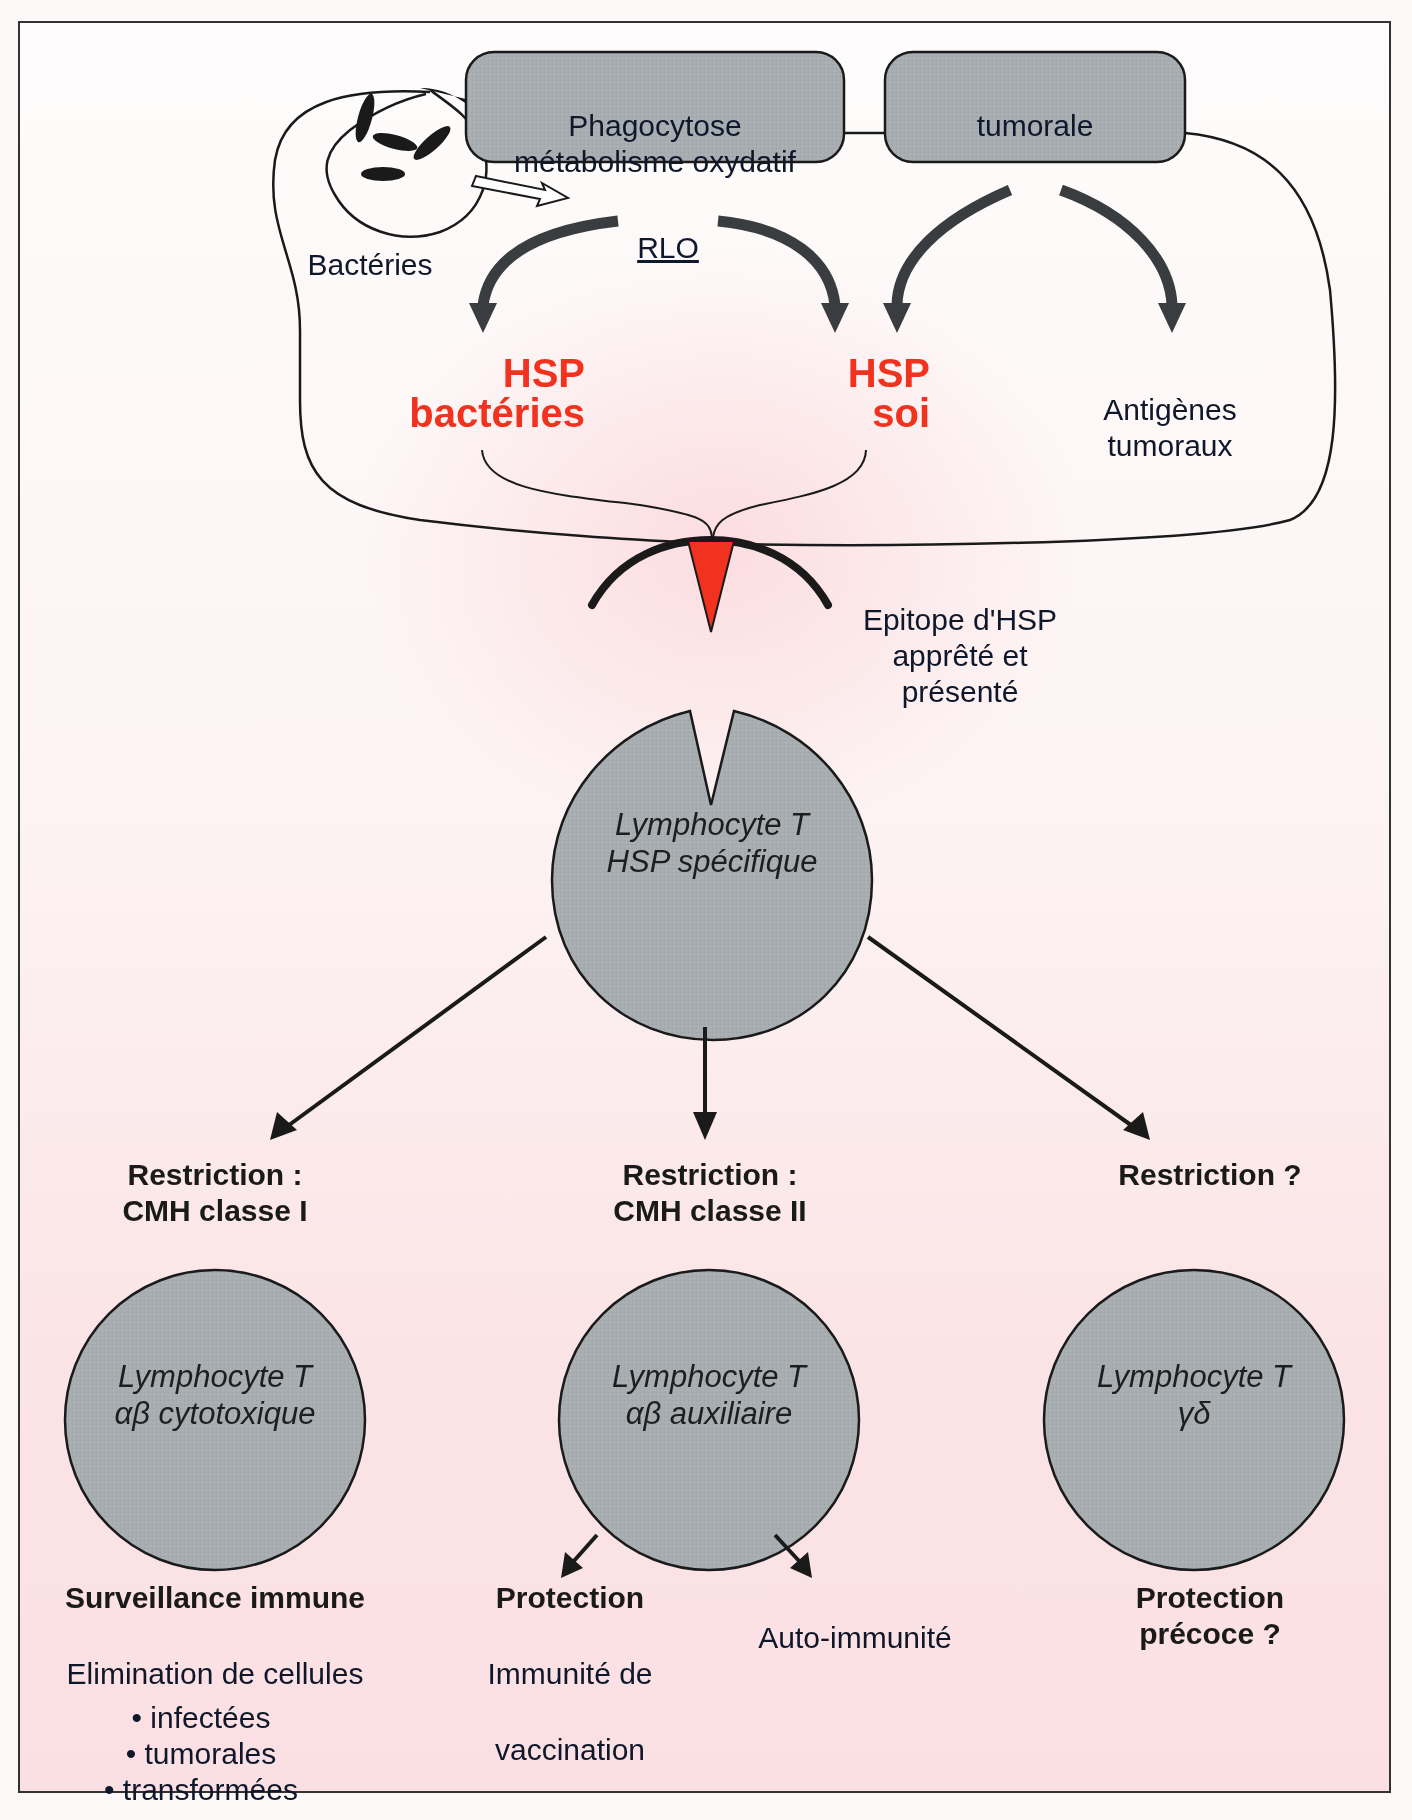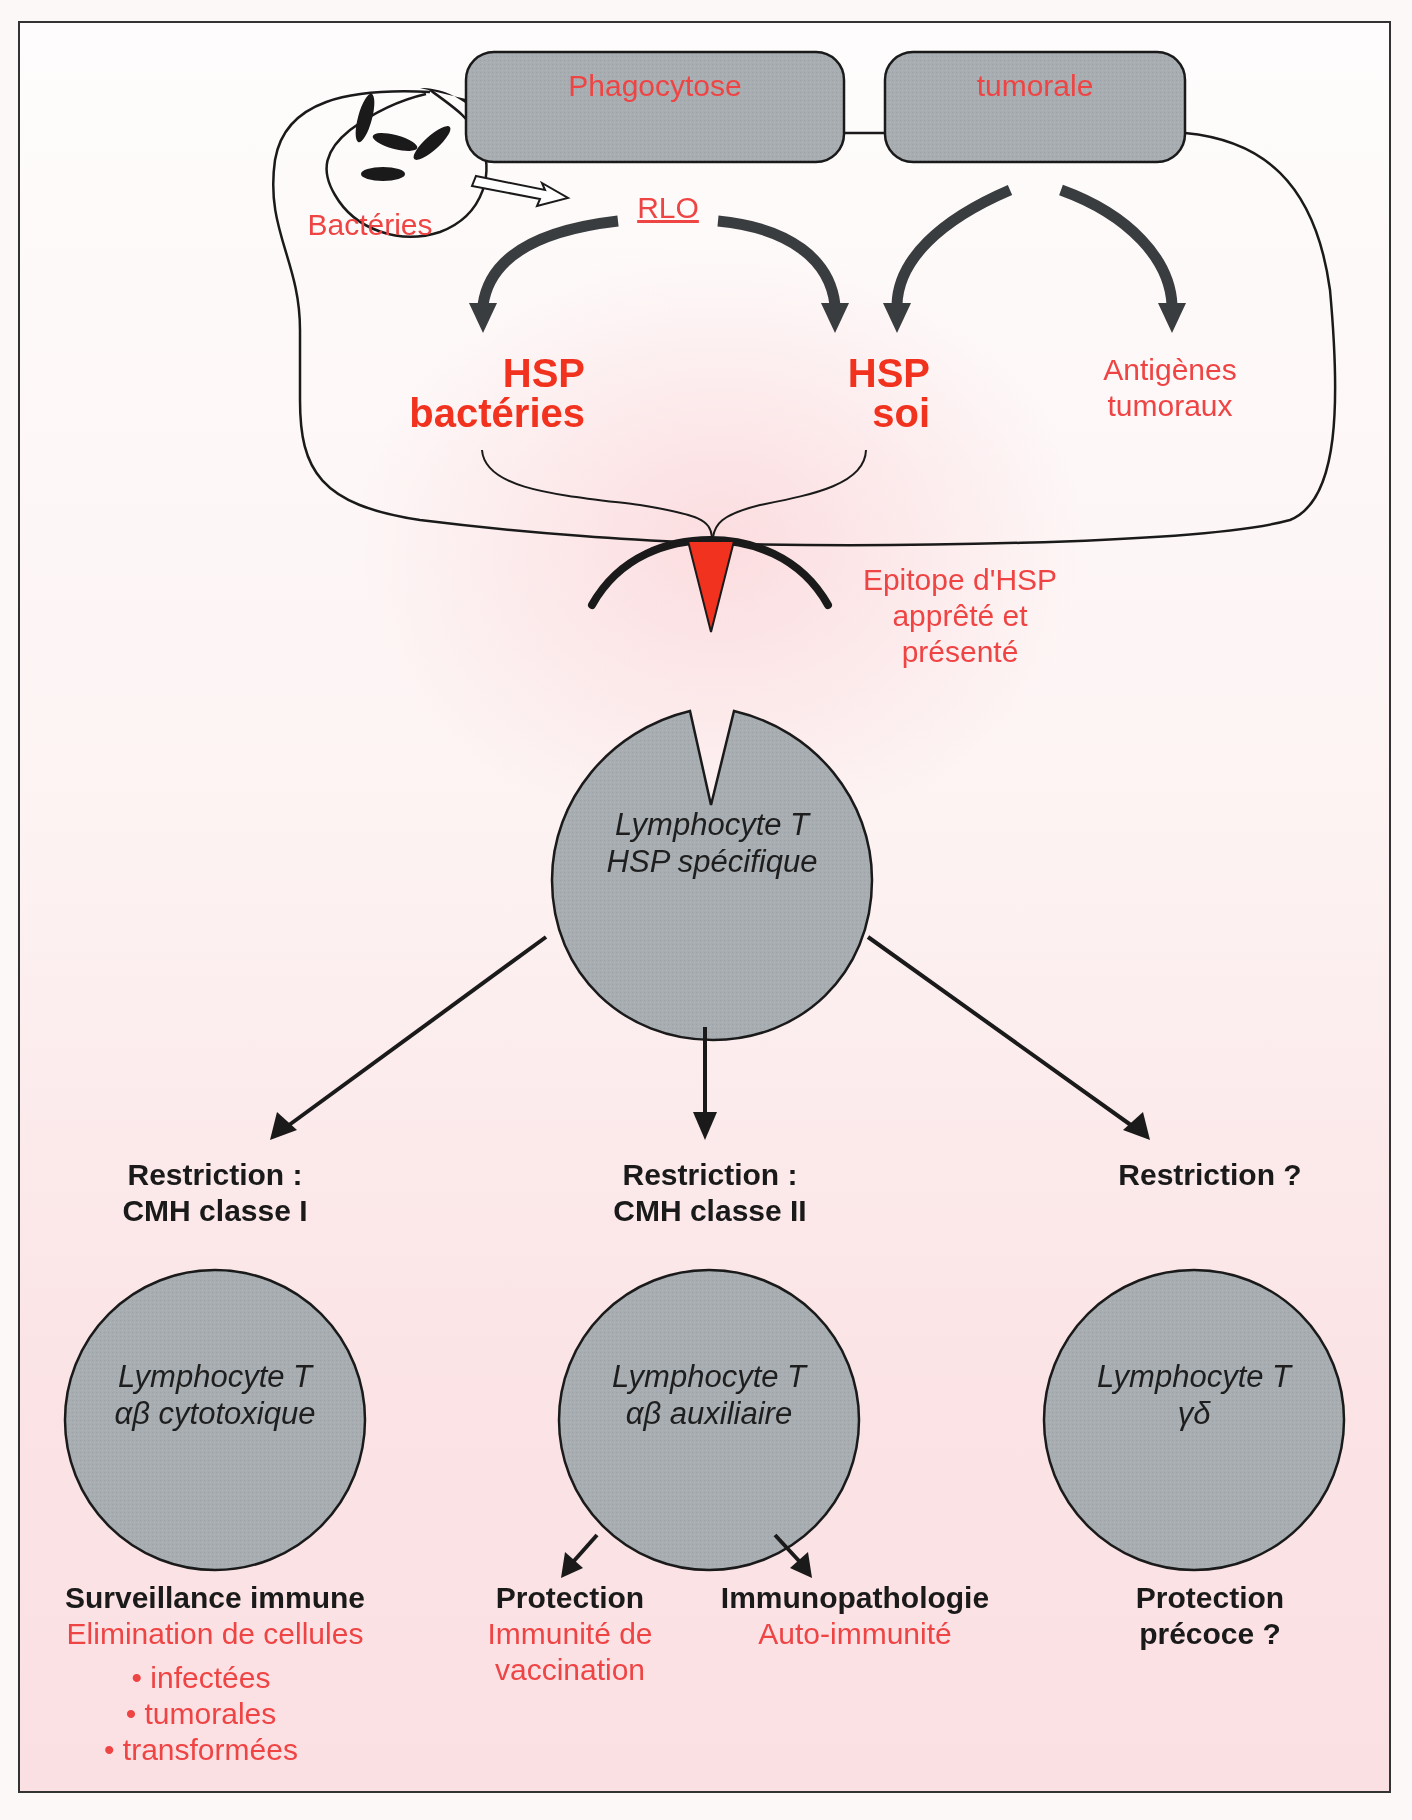--- a/index.html
+++ b/index.html
@@ -16,21 +16,21 @@
     left: 18px; top: 21px;
     width: 1373px; height: 1772px;
     border: 2px solid #333;
     box-sizing: border-box;
     background:
       radial-gradient(ellipse 520px 420px at 700px 520px, rgba(250,200,205,0.55), rgba(255,255,255,0) 70%),
       linear-gradient(to bottom, #fefcfc 0%, #fdf3f3 45%, #fbe4e6 75%, #fbe0e3 100%);
   }
   svg#diagram { position: absolute; left: 0; top: 0; }
   .txt { position: absolute; text-align: center; line-height: 1.2; white-space: nowrap; }
-  .t-normal { font-size: 30px; color: #ef4444; }
+  .t-normal { font-size: 30px; color: #0f172a; margin-top: 40px; }
   .t-bold { font-size: 30px; font-weight: bold; color: #1a1a1a; }
   .t-red { font-size: 40px; font-weight: bold; color: #f0321e; line-height: 1.0; text-align: right; }
   .t-node { font-size: 31px; color: #1e1e1e; font-style: italic; }
   .t-left { text-align: center; }
 </style>
 </head>
 <body>
 
 <div id="frame"></div>
 
@@ -107,20 +107,21 @@
   <g>
     <line x1="597" y1="1535" x2="573" y2="1562" stroke="#1a1a1a" stroke-width="4"></line>
     <polygon points="561,1578 565,1552 583,1568" fill="#1a1a1a"></polygon>
     <line x1="775" y1="1535" x2="800" y2="1562" stroke="#1a1a1a" stroke-width="4"></line>
     <polygon points="812,1578 790,1568 808,1552" fill="#1a1a1a"></polygon>
   </g>
 </svg>
 
 <div class="txt t-normal" style="left:466px; top:68px; width:378px;">
   <div>Phagocytose</div>
+  <div>métabolisme oxydatif</div>
 </div>
 <div class="txt t-normal" style="left:885px; top:68px; width:300px;">
   <div>tumorale</div>
 </div>
 
 <div class="txt t-normal" style="left:290px; top:207px; width:160px;">Bactéries</div>
 <div class="txt t-normal" style="left:620px; top:190px; width:96px;text-decoration:underline;">RLO</div>
 
 <div class="txt t-red" style="left:380px; top:353px; width:205px;">
   <div>HSP</div>
@@ -171,21 +172,20 @@
 <div class="txt t-node" style="left:559px; top:1358px; width:300px;">
   <div>Lymphocyte T</div>
   <div>αβ auxiliaire</div>
 </div>
 <div class="txt" style="left:465px; top:1580px; width:210px;">
   <div class="t-bold">Protection</div>
   <div class="t-normal">Immunité de</div>
   <div class="t-normal">vaccination</div>
 </div>
 <div class="txt" style="left:705px; top:1580px; width:300px;">
-  <div class="t-bold">Immunopathologie</div>
   <div class="t-normal">Auto-immunité</div>
 </div>
 
 <div class="txt t-bold" style="left:1060px; top:1157px; width:300px;">
   <div>Restriction ?</div>
 </div>
 <div class="txt t-node" style="left:1044px; top:1358px; width:300px;">
   <div>Lymphocyte T</div>
   <div>γδ</div>
 </div>

